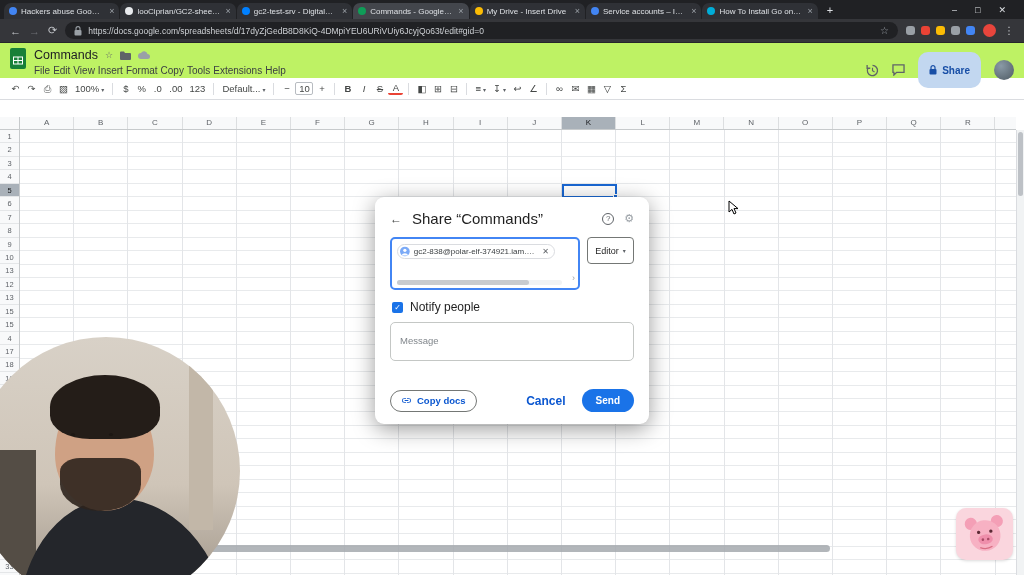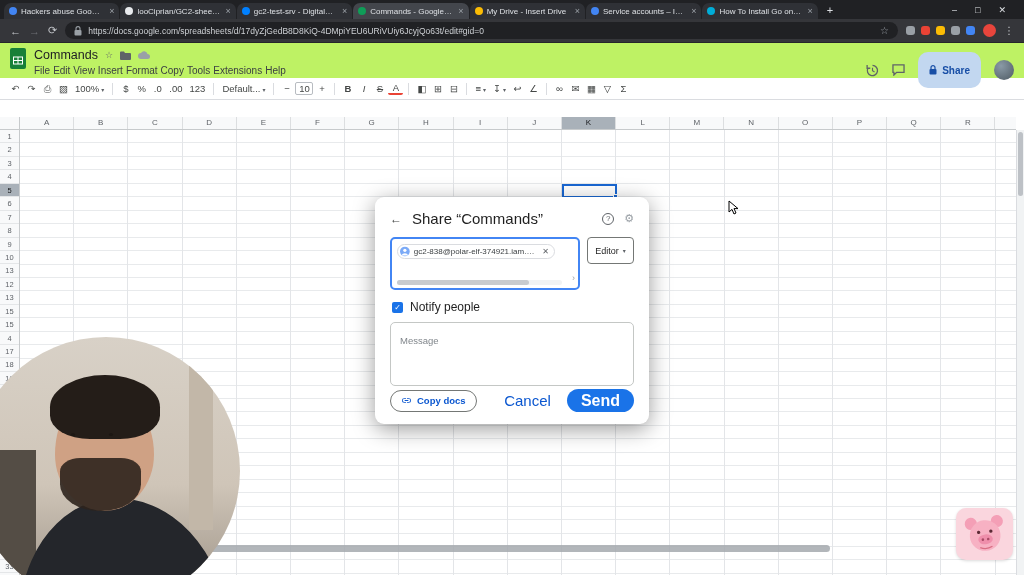--- a/index.html
+++ b/index.html
@@ -98,28 +98,28 @@
   .chip-x{color:#5f6368;font-size:8px;flex:none}
   .recip-arrow{position:absolute;right:3px;top:34px;color:#9aa0a6;font-size:9px}
   .recip-scroll{position:absolute;left:5px;right:16px;bottom:3px;height:5px;background:#f1f3f4;border-radius:3px}
   .recip-thumb{width:80%;height:5px;background:#c8cbcf;border-radius:3px}
   .role-select{width:47px;height:27px;border:1px solid #747775;border-radius:4px;display:flex;align-items:center;
                justify-content:center;gap:4px;font-size:9px;color:#1f1f1f}
   .notify-row{display:flex;align-items:center;gap:7px;padding:10px 17px 5px}
   .checkbox{width:11px;height:11px;background:#1a73e8;border-radius:2px;color:#fff;font-size:8px;
             display:flex;align-items:center;justify-content:center}
   .notify-label{font-size:12px;color:#1f1f1f}
-  .message-box{margin:3px 15px 0;height:64px;border:1px solid #c4c7c5;border-radius:5px;padding:7px 9px}
+  .message-box{margin:3px 15px 0;height:39px;border:1px solid #c4c7c5;border-radius:5px;padding:7px 9px}
   .msg-ph{font-size:9.5px;color:#80868b}
   .dlg-footer{position:absolute;left:15px;right:15px;bottom:12px;display:flex;align-items:center}
   .copy-link{height:22px;border:1px solid #747775;border-radius:11px;display:flex;align-items:center;gap:5px;
              padding:0 10px;color:#0b57d0;font-size:9.5px;font-weight:bold}
-  .cancel{margin-left:auto;margin-right:16px;color:#0b57d0;font-size:15px;font-weight:normal}
+  .cancel{margin-left:auto;margin-right:16px;color:#0b57d0;font-size:12px;font-weight:bold}
   .send{height:23px;background:#1a73e8;color:#fff;border-radius:12px;display:flex;align-items:center;
-        padding:0 14px;font-size:16px;font-weight:bold}
+        padding:0 14px;font-size:10px;font-weight:bold}
 
   
   .webcam{position:absolute;left:-28px;top:337px;width:268px;height:268px;border-radius:50%;overflow:hidden;z-index:60;
           background:linear-gradient(180deg,#d8d1c7 0%,#cfc5b8 55%,#9a9084 100%)}
   .wc-shelf{position:absolute;left:0;top:42%;width:24%;height:58%;background:#544d45}
   .wc-door{position:absolute;right:10%;top:0;width:9%;height:72%;background:#c2b7a8}
   .wc-body{position:absolute;left:16%;bottom:-10%;width:78%;height:50%;background:#24262b;
            border-radius:48% 52% 0 0/95% 100% 0 0;transform:rotate(-4deg)}
   .wc-head{position:absolute;left:31%;top:19%;width:37%;height:46%;background:#cfa184;
            border-radius:48% 52% 50% 50%/54% 54% 46% 46%}

